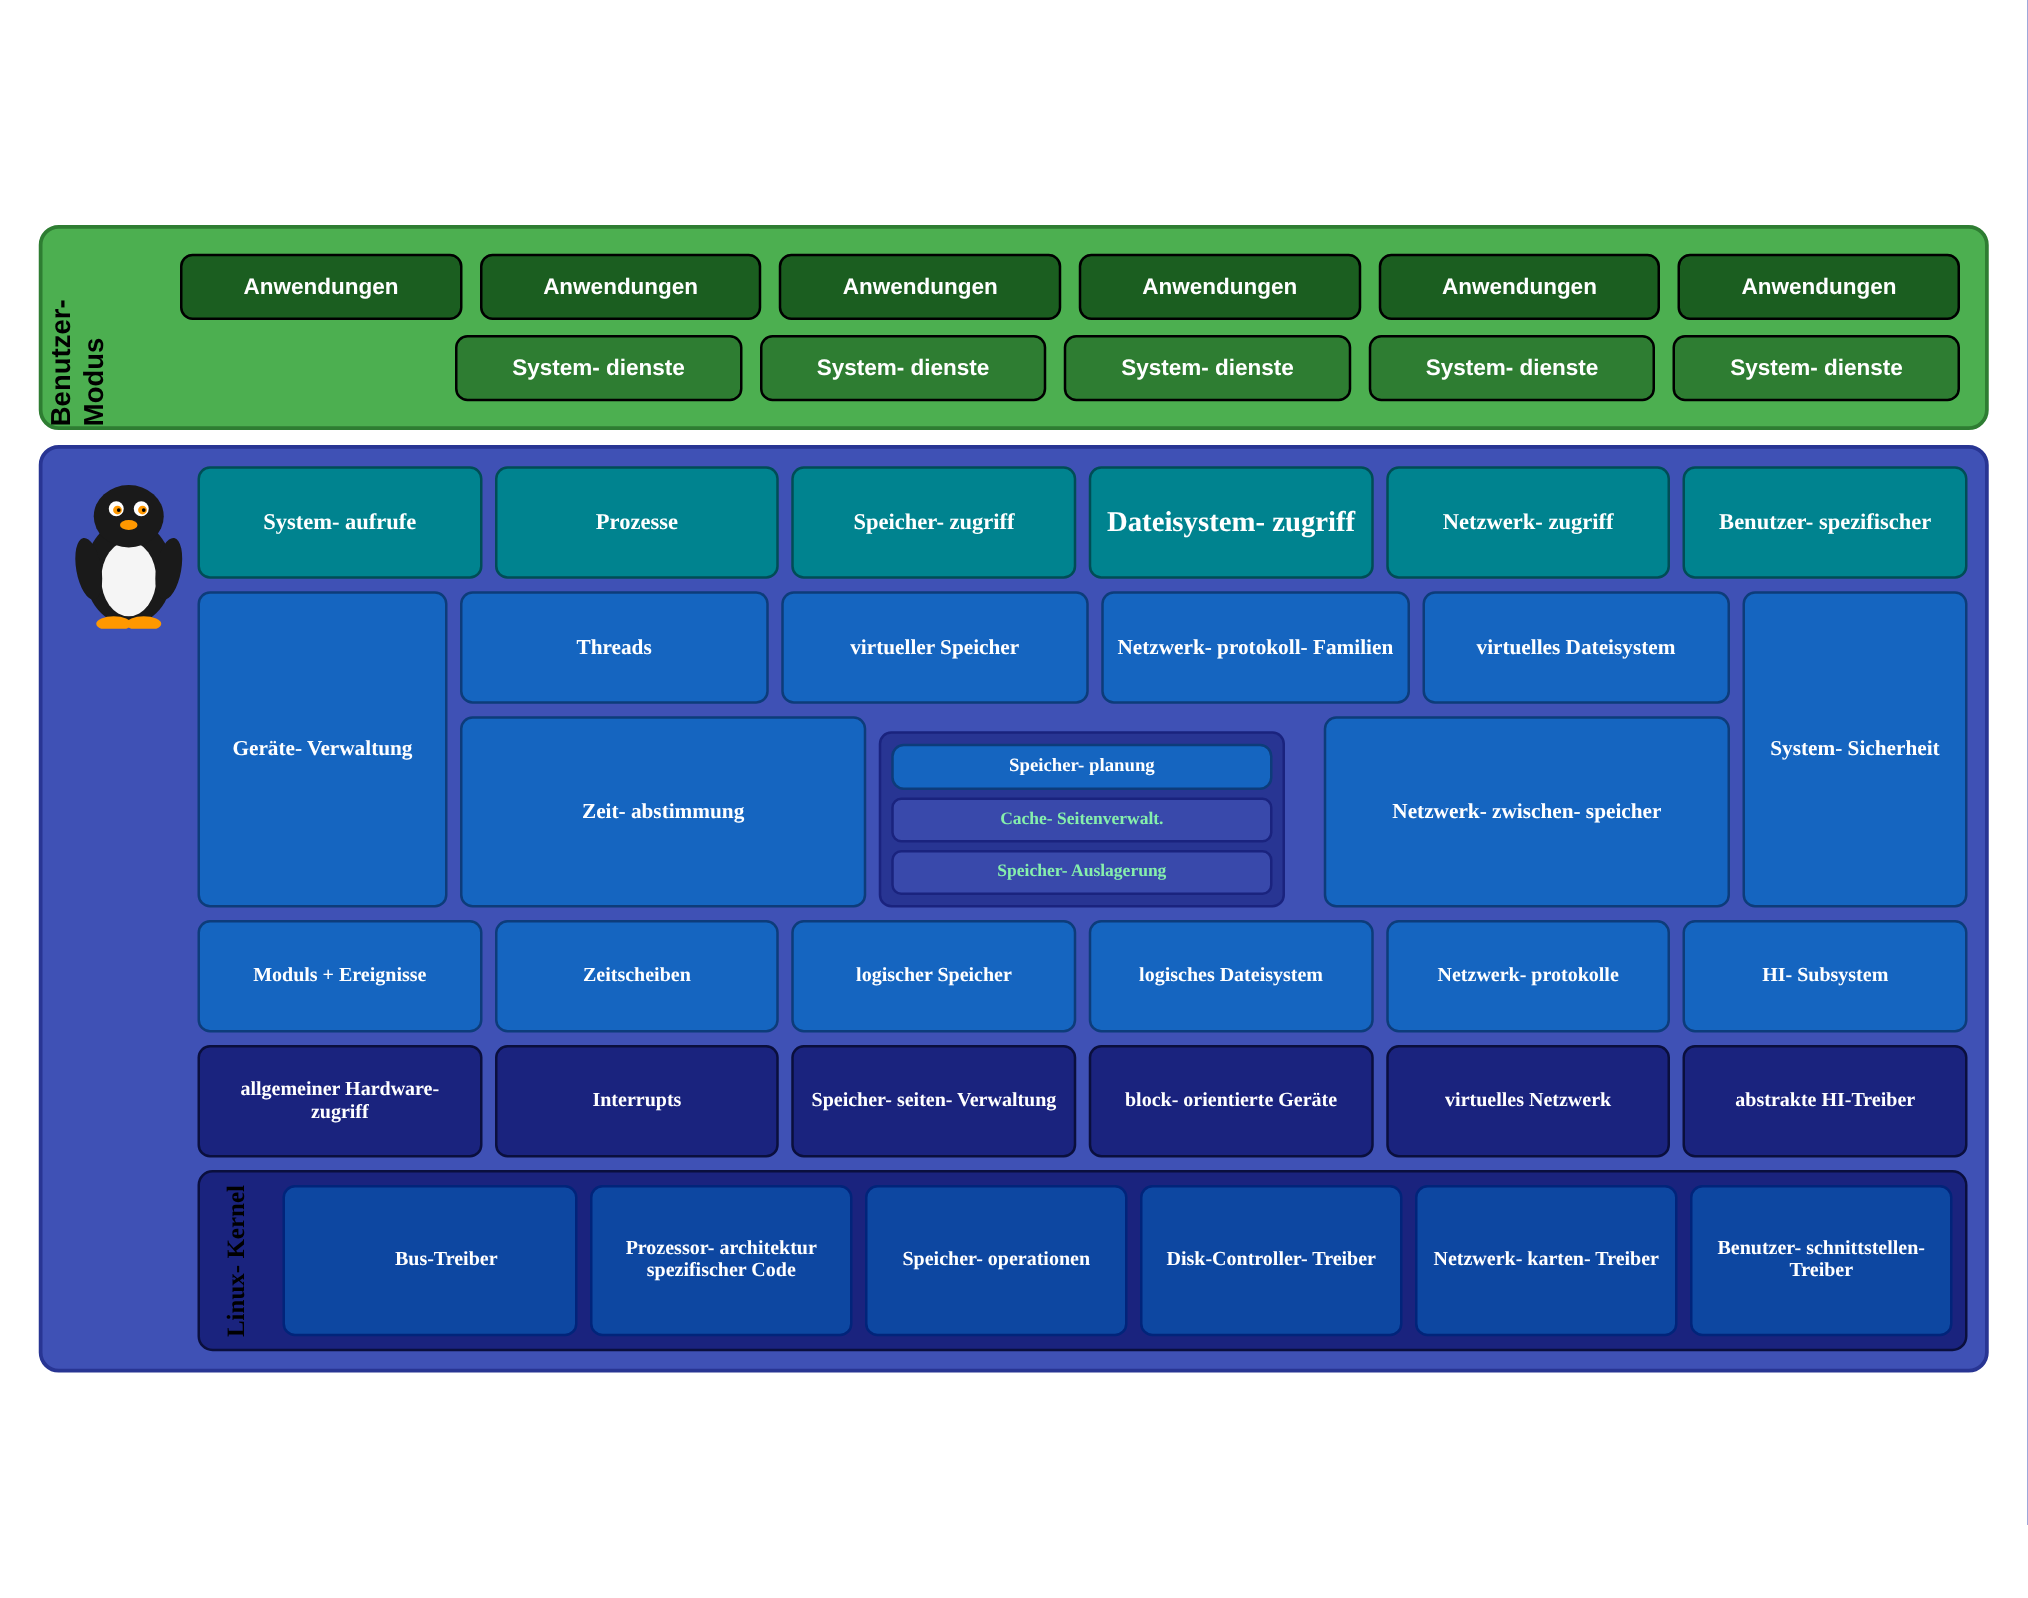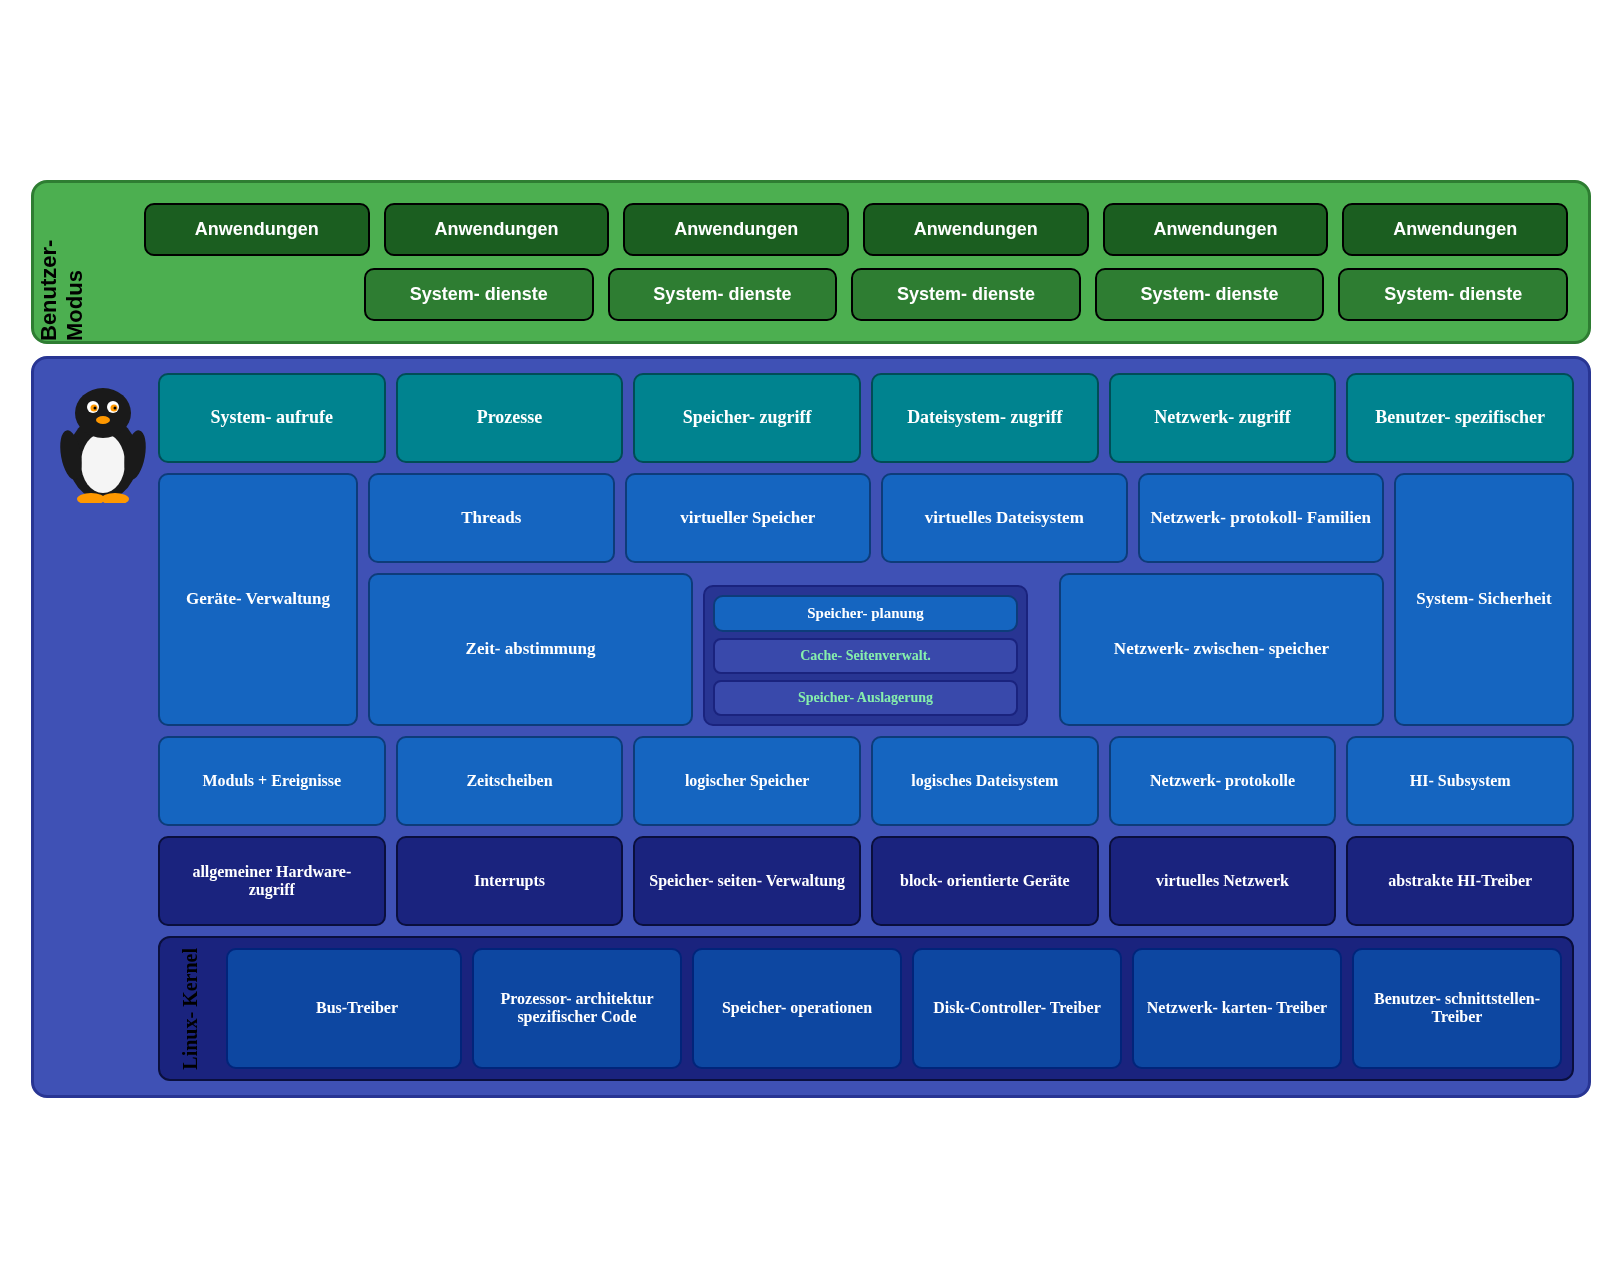--- a/index.html
+++ b/index.html
@@ -216,44 +216,44 @@
     </div>
 
     <div class="kernel-content">
 
       <div class="flex-row row1">
         <div class="kbox teal" style="min-height:90px;font-size:18px;">System-
 aufrufe</div>
         <div class="kbox teal" style="min-height:90px;font-size:18px;">Prozesse</div>
         <div class="kbox teal" style="min-height:90px;font-size:18px;">Speicher-
 zugriff</div>
-        <div class="kbox teal" style="min-height:90px;font-size:18px;">Dateisystem-
+        <div class="kbox teal" style="min-height:90px;font-size:23px;">Dateisystem-
 zugriff</div>
         <div class="kbox teal" style="min-height:90px;font-size:18px;">Netzwerk-
 zugriff</div>
         <div class="kbox teal" style="min-height:90px;font-size:18px;">Benutzer-
 spezifischer</div>
       </div>
 
       <div class="flex-row" style="align-items:stretch;">
 
         <div class="kbox blue-mid" style="flex:0 0 200px;min-height:220px;font-size:17px;">Geräte-
 Verwaltung</div>
 
         <div class="flex-col" style="flex:1;">
 
           <div class="flex-row">
             <div class="kbox blue-mid" style="min-height:90px;font-size:17px;">Threads</div>
             <div class="kbox blue-mid" style="min-height:90px;font-size:17px;">virtueller
 Speicher</div>
-            <div class="kbox blue-mid" style="min-height:90px;font-size:17px;">virtuelles
-Dateisystem</div>
             <div class="kbox blue-mid" style="min-height:90px;font-size:17px;">Netzwerk-
 protokoll-
 Familien</div>
+            <div class="kbox blue-mid" style="min-height:90px;font-size:17px;">virtuelles
+Dateisystem</div>
           </div>
 
           <div class="flex-row">
             <div class="kbox blue-mid" style="min-height:100px;font-size:17px;">Zeit-
 abstimmung</div>
 
             <div class="sub-cluster">
               <div class="kbox blue-mid" style="font-size:15px;padding:8px;">Speicher-
 planung</div>
               <div class="sub-box">Cache-

